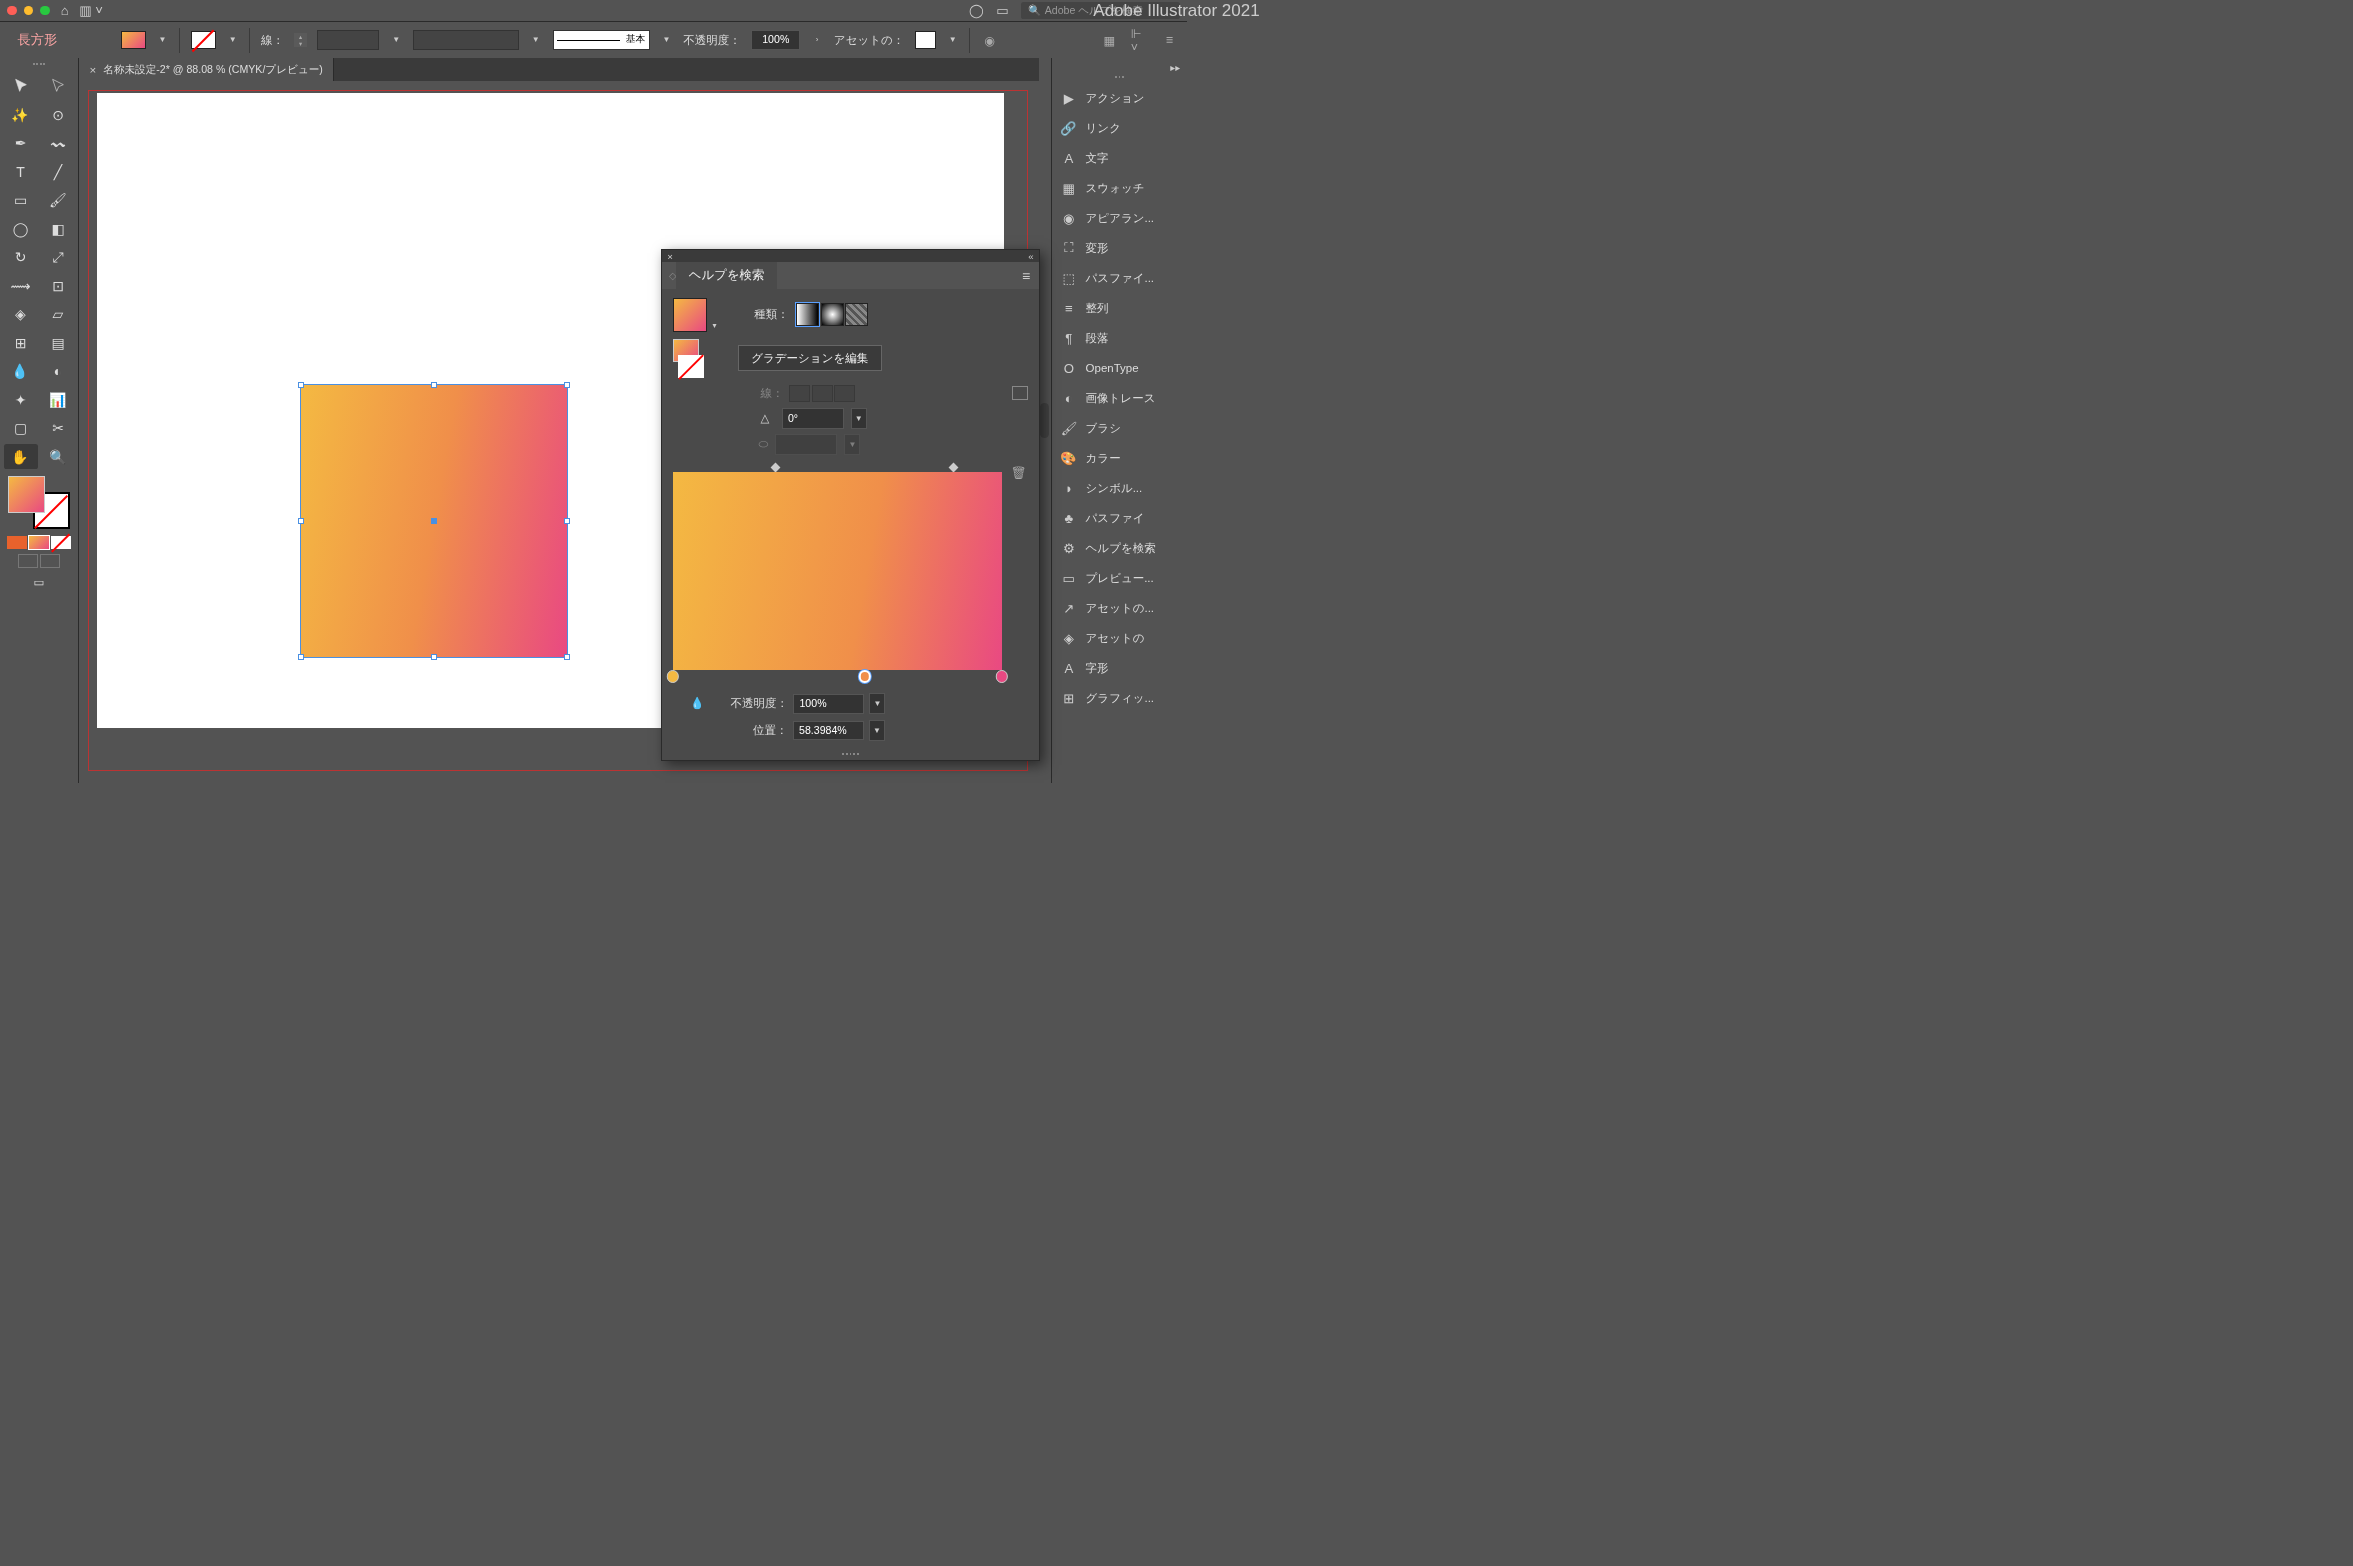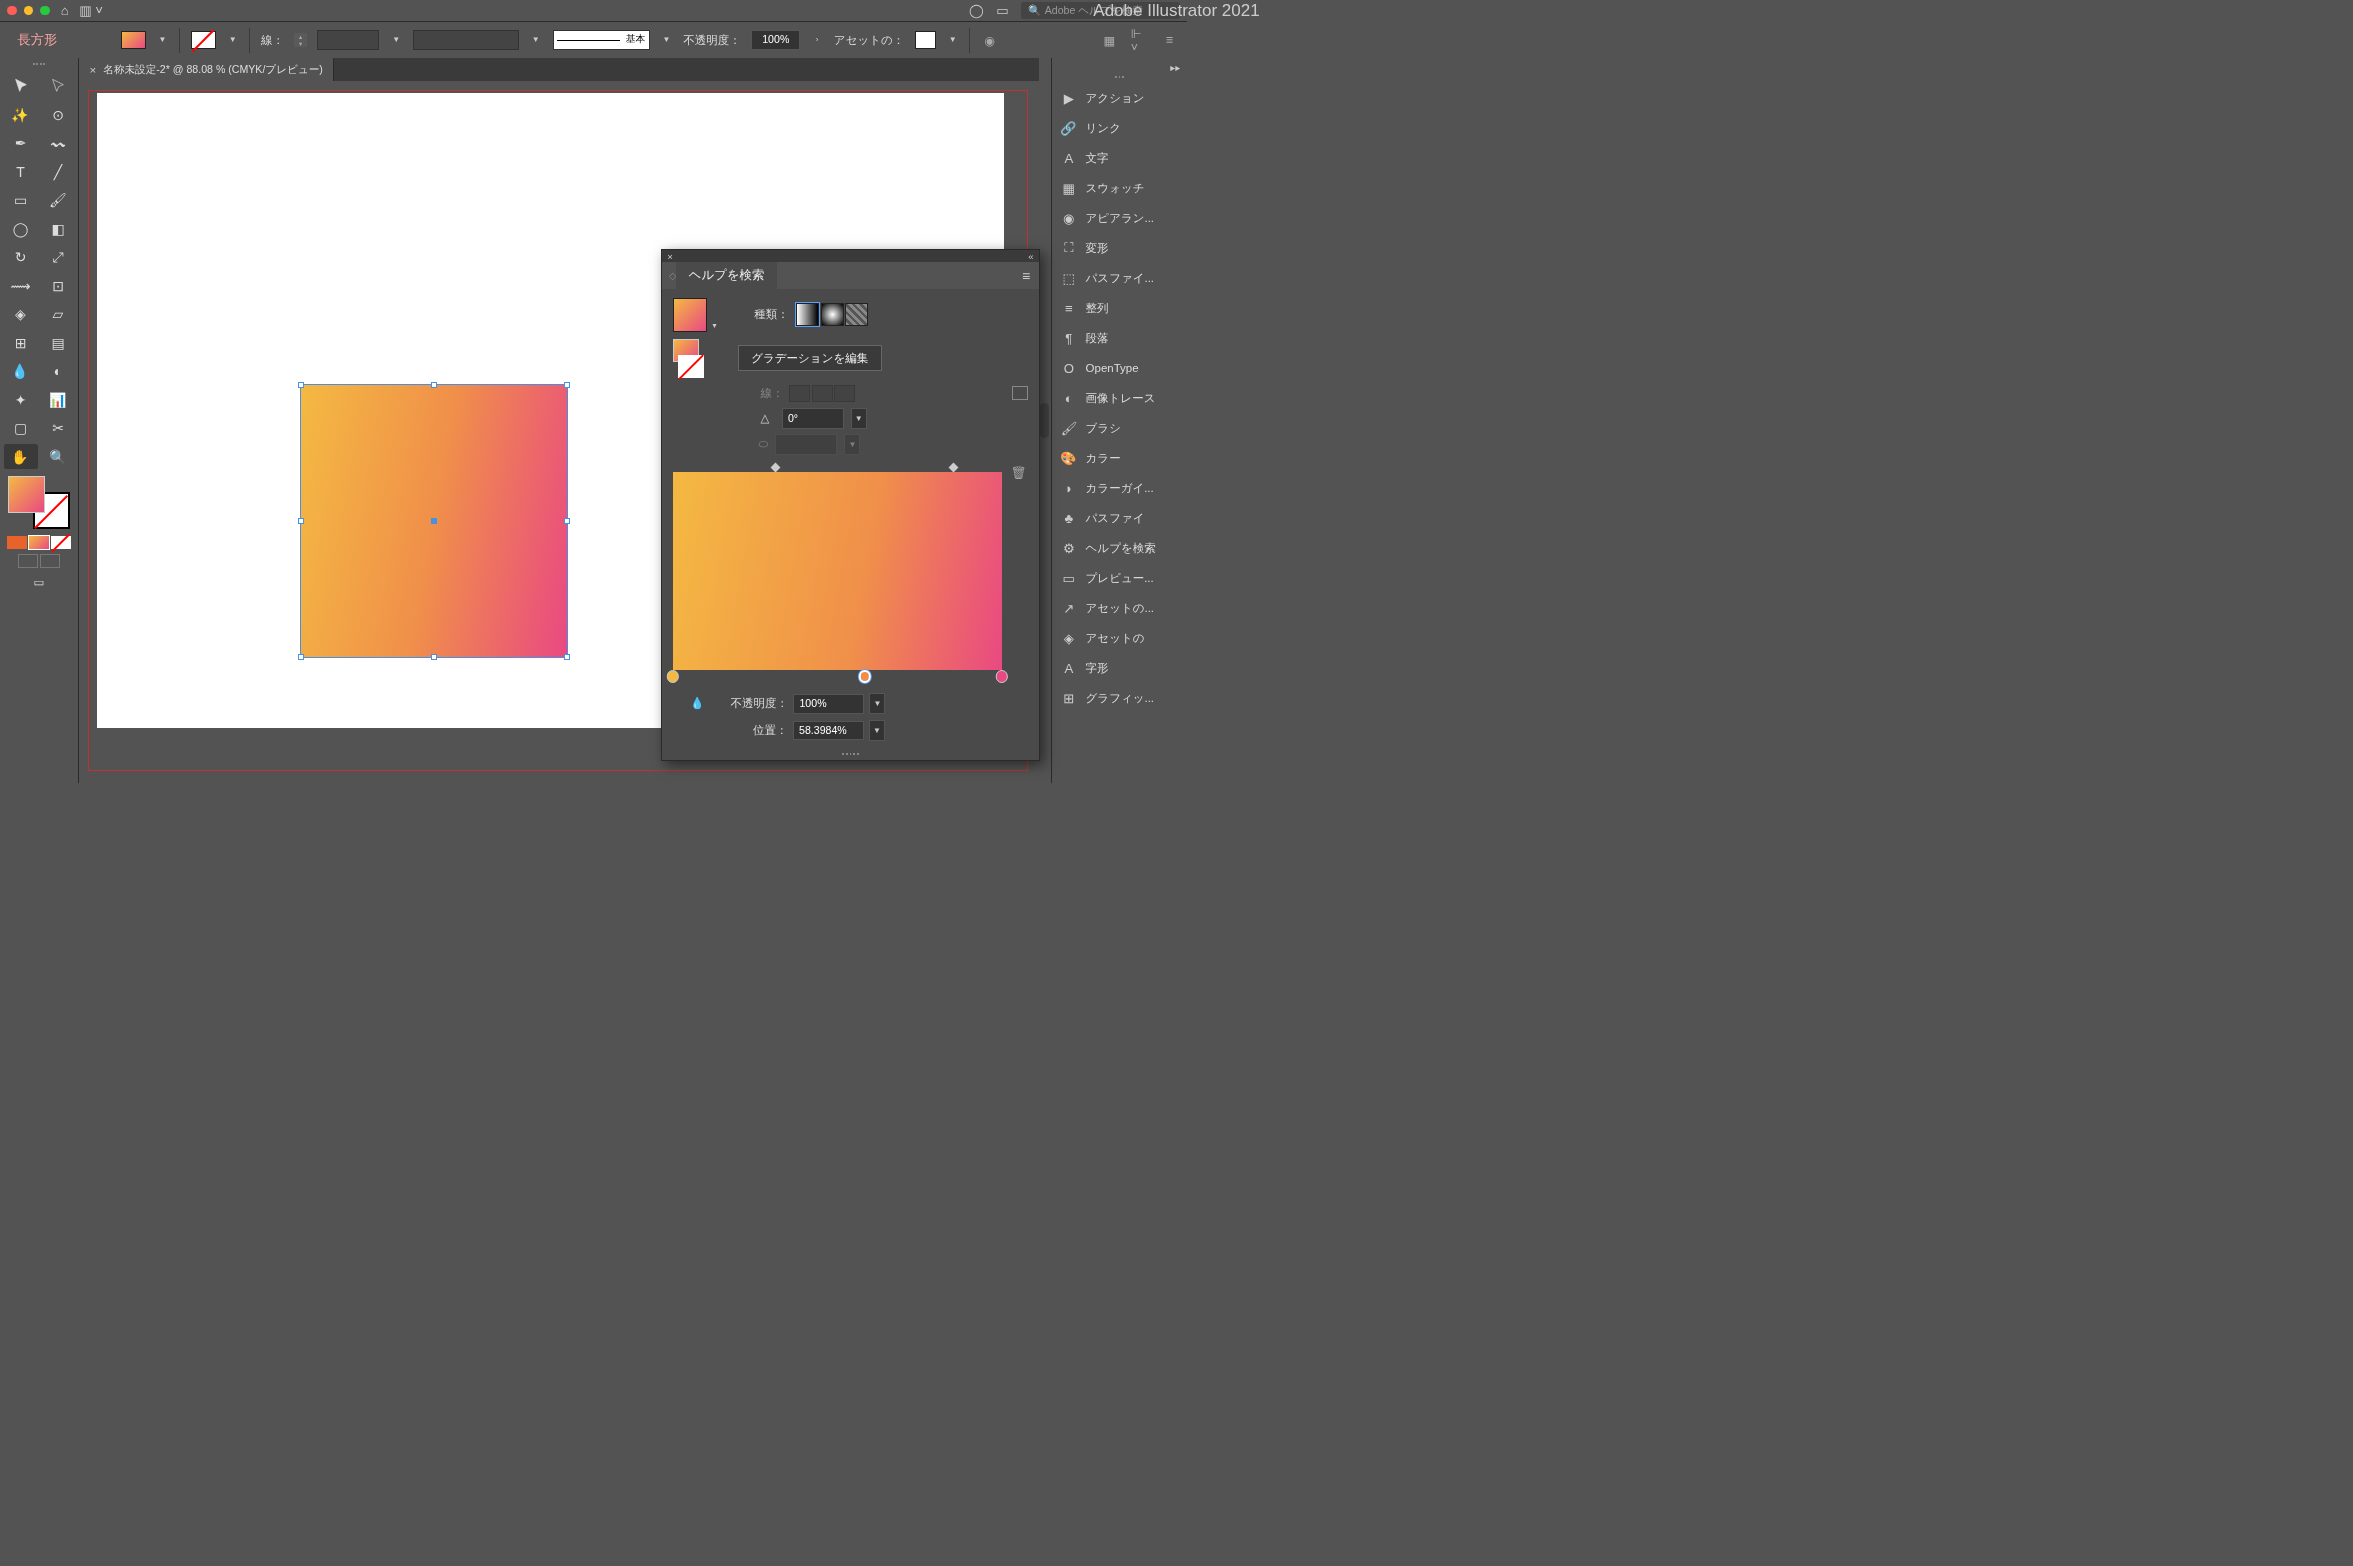--- a/index.html
+++ b/index.html
@@ -415,21 +415,21 @@
         <div class="rp-item">
           <span class="ri-icon">🖌</span>
           <span>ブラシ</span>
         </div>
         <div class="rp-item">
           <span class="ri-icon">🎨</span>
           <span>カラー</span>
         </div>
         <div class="rp-item">
           <span class="ri-icon">◗</span>
-          <span>カラーガイ...</span>
+          <span>シンボル...</span>
         </div>
         <div class="rp-item">
           <span class="ri-icon">♣</span>
           <span>パスファイ</span>
         </div>
         <div class="rp-item">
           <span class="ri-icon">⚙</span>
           <span>ヘルプを検索</span>
         </div>
         <div class="rp-item">

